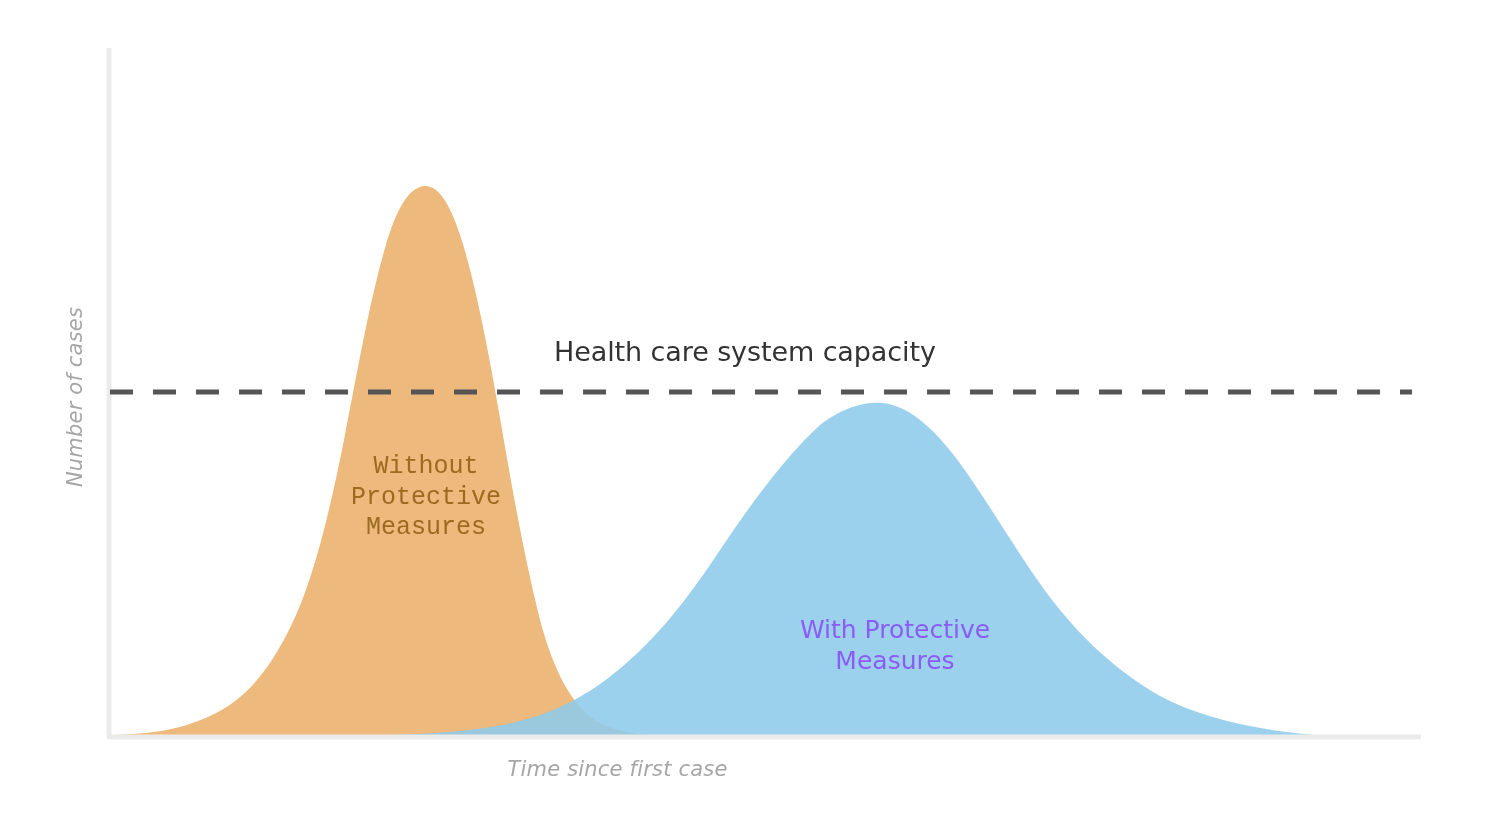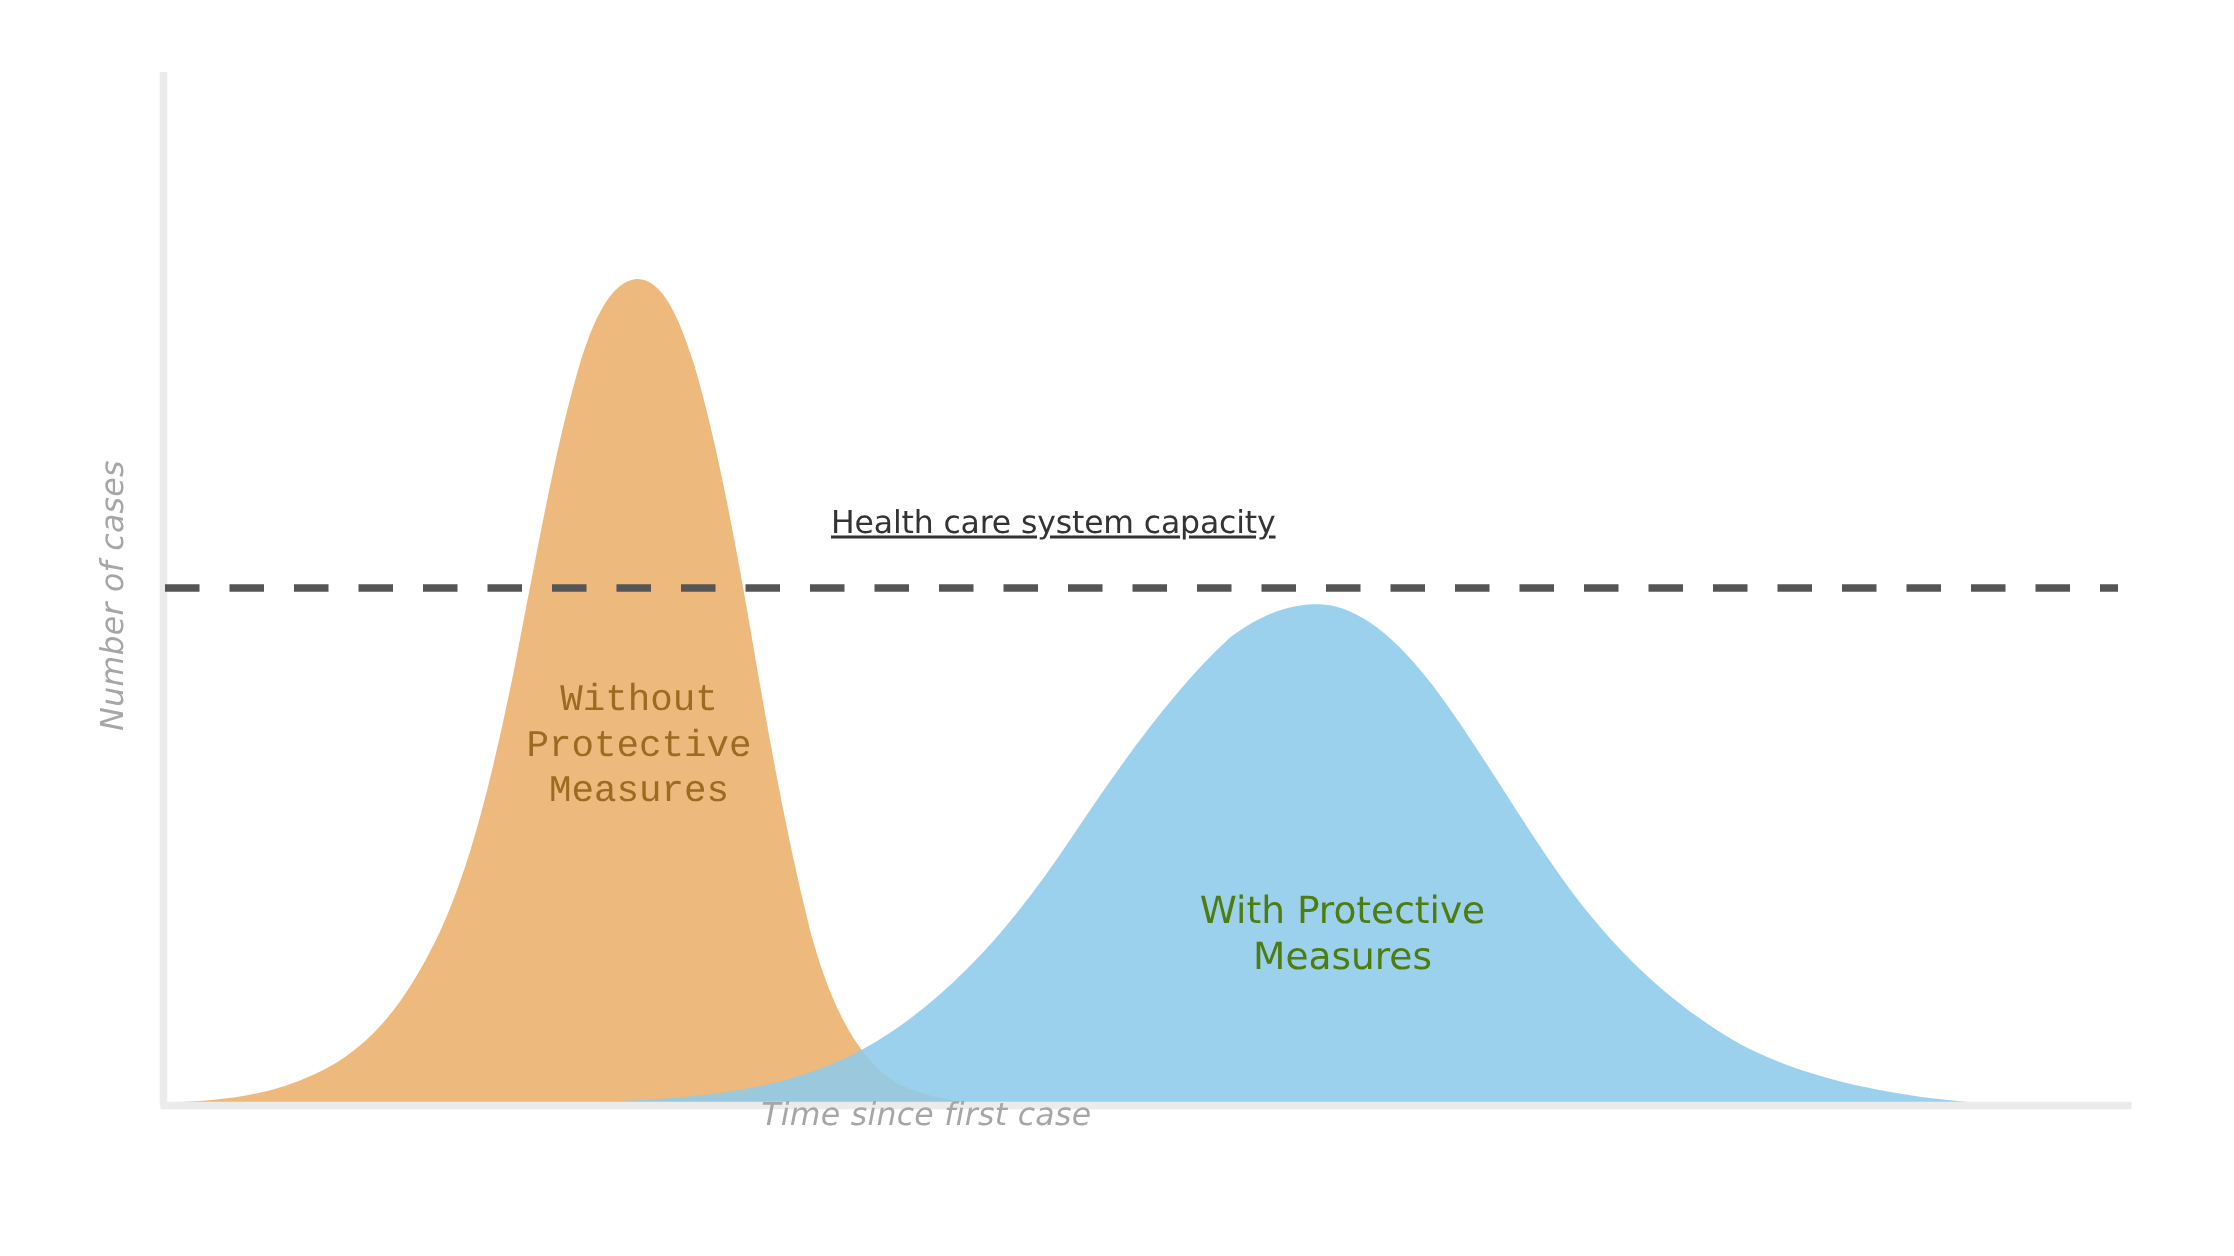--- a/index.html
+++ b/index.html
@@ -41,55 +41,54 @@
     font-size: 21px;
     left: -55px;
     top: 385px;
     width: 260px;
     text-align: center;
     transform: rotate(-90deg);
   }
   #x-axis-label {
     font-size: 21px;
     left: 0;
-    top: 731px;
+    top: 757px;
     width: 1235px;
     text-align: center;
   }
   .curve-label {
     position: absolute;
     text-align: center;
     font-family: "DejaVu Sans", sans-serif;
     line-height: 1.22;
     white-space: pre-line;
     font-size: 25px;
   }
   #label-without {
     left: 296px;
     top: 452px;
     width: 260px;
     color: #9a6b20;
     font-family: Liberation Mono, monospace;
   }
   #label-with {
     left: 760px;
-    top: 592px;
+    top: 615px;
     width: 270px;
-    color: #4d7c0f;
+    color: #8b5cf6;
   }
   #capacity-label {
     position: absolute;
     left: 554px;
     top: 336px;
-    font-size: 21px;
+    font-size: 27px;
     color: #333333;
     font-family: "DejaVu Sans", sans-serif;
     white-space: nowrap;
     letter-spacing: -0.1px;
-    text-decoration: underline;
   }
 </style>
 </head>
 <body>
 
 <div id="chart-root">
 
   <svg class="chart-svg" viewBox="0 0 1489 837" preserveAspectRatio="none">
 
     <path fill="#edb97c" d="M 112 735

